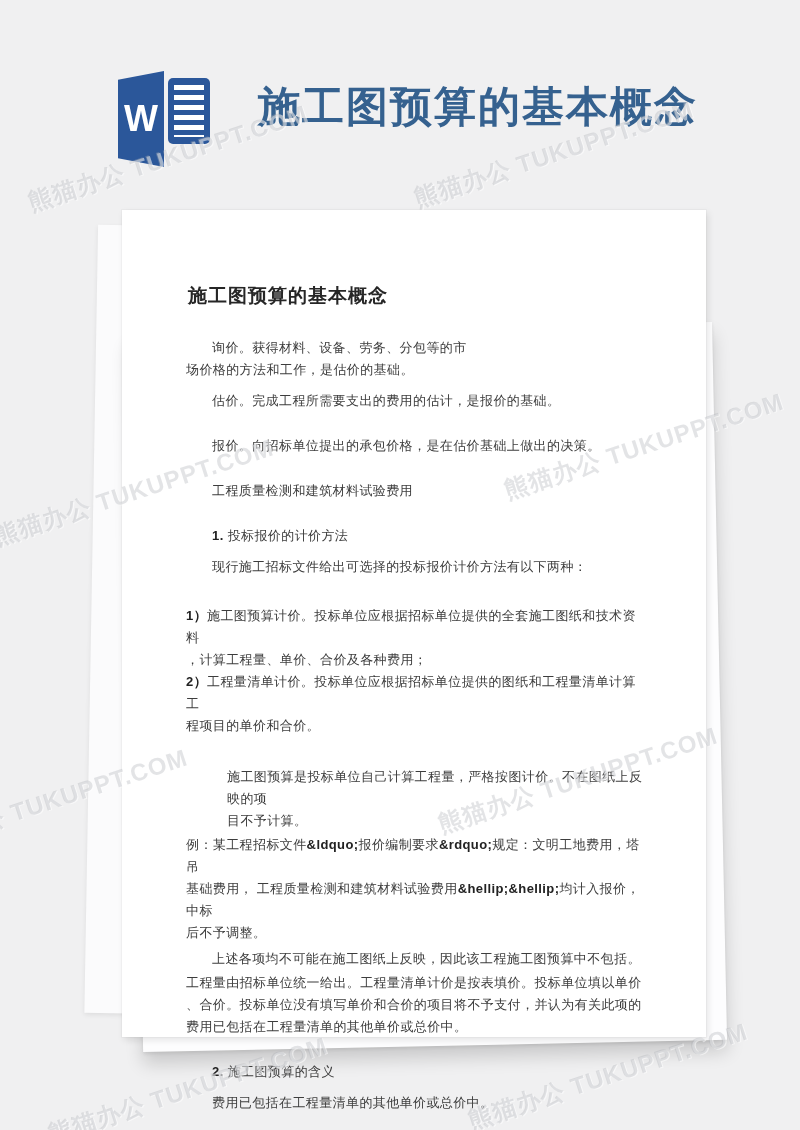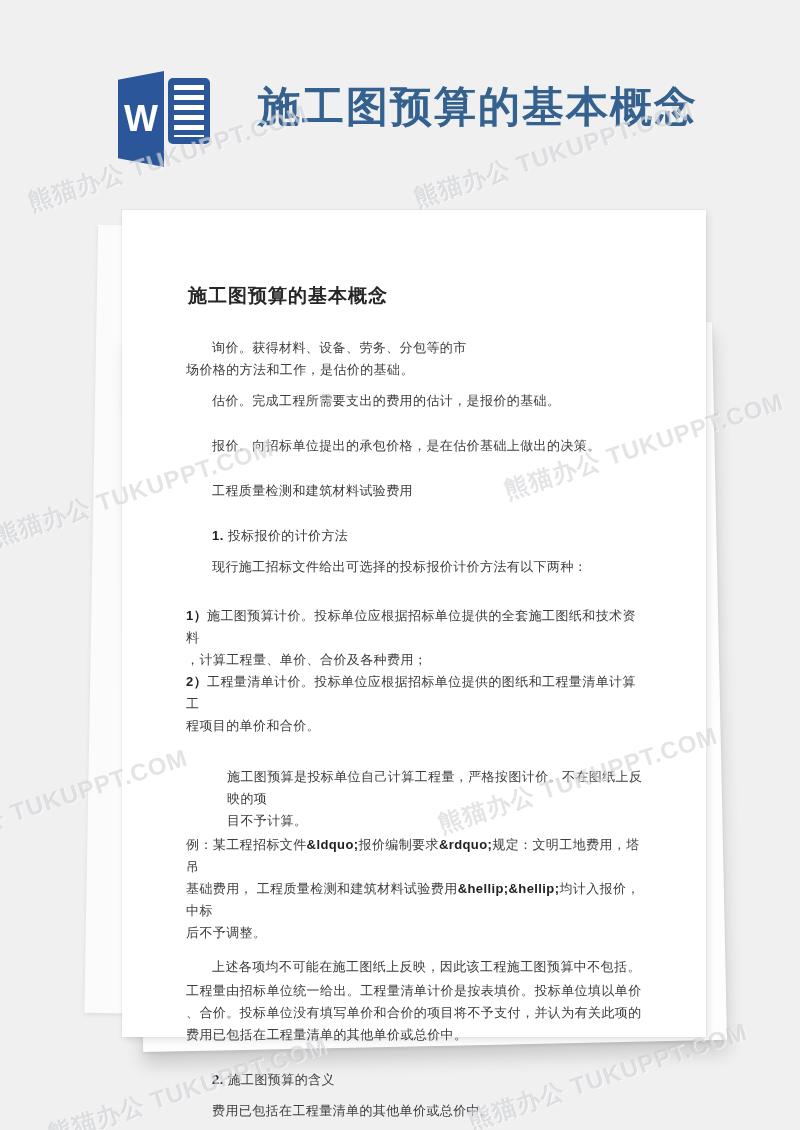--- a/index.html
+++ b/index.html
@@ -32,21 +32,21 @@
     box-shadow:0 0 0 1px rgba(0,0,0,0.025),2px 3px 7px rgba(0,0,0,0.10);
     box-sizing:border-box;padding:72px 58px 0 64px;}
 
   
   .doc-title{margin:0 0 0 2px;font-family:"Liberation Serif","DejaVu Serif",serif;
     font-size:19px;line-height:28px;font-weight:700;color:#262626;letter-spacing:1px;}
   .para{margin:0;font-family:"Liberation Serif","DejaVu Serif",serif;
     font-size:13px;line-height:22px;color:#3d3d3d;white-space:pre-line;letter-spacing:0.4px;}
   .para .b{font-family:"Liberation Sans","DejaVu Sans",sans-serif;font-weight:700;color:#222;}
   .ind{text-indent:2em;}
-  .mt4{margin-top:12px;}  .mt6{margin-top:23px;}  .mt9{margin-top:9px;}
+  .mt4{margin-top:4px;}  .mt6{margin-top:23px;}  .mt9{margin-top:9px;}
   .mt11{} .mt18{margin-top:2px;} .mt27{margin-top:27px;} .mt29{margin-top:29px;margin-left:41px;}
 
   
   .wm{position:absolute;white-space:nowrap;pointer-events:none;z-index:50;
     font-family:"Liberation Sans","DejaVu Sans",sans-serif;font-weight:700;font-size:24px;
     color:rgba(174,176,181,0.34);text-shadow:1px 1px 0 rgba(255,255,255,0.55);
     transform:rotate(-18deg);letter-spacing:1px;}
   .wm:nth-of-type(1){left:22px;top:142px;}
   .wm:nth-of-type(2){left:408px;top:138px;}
   .wm:nth-of-type(3){left:498px;top:430px;}

